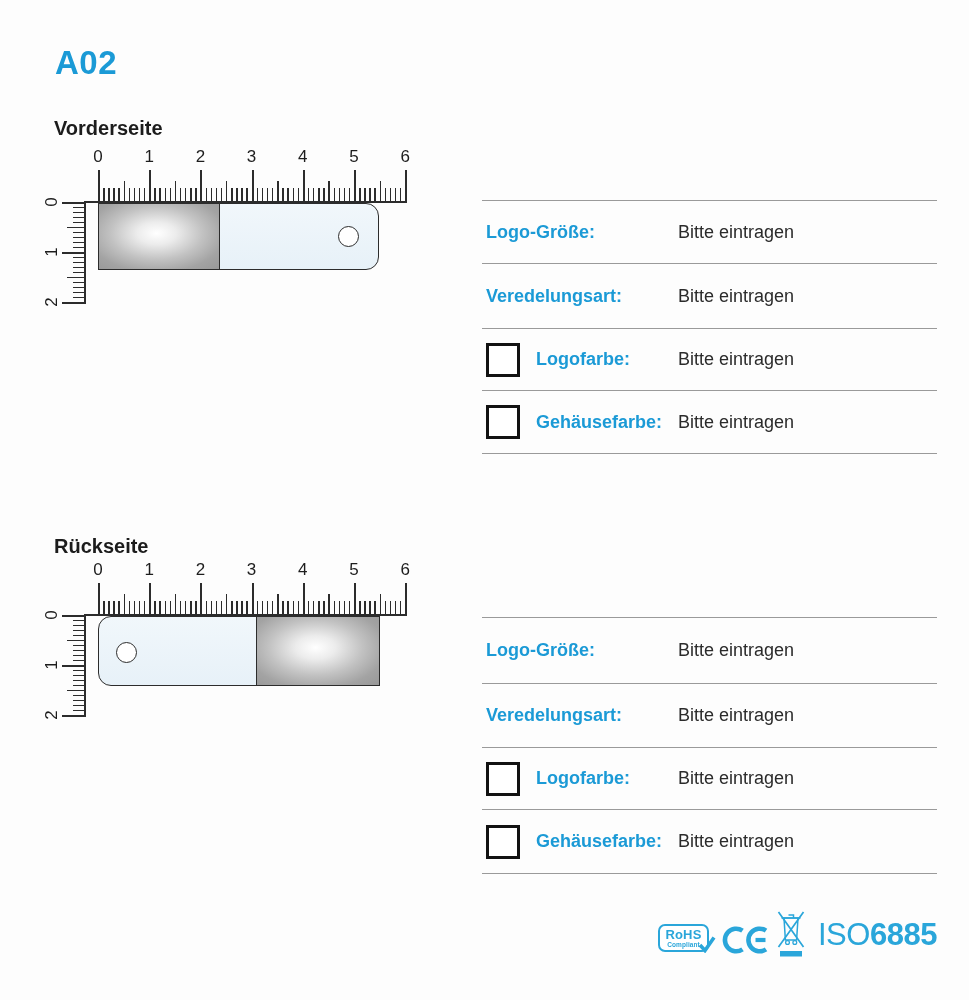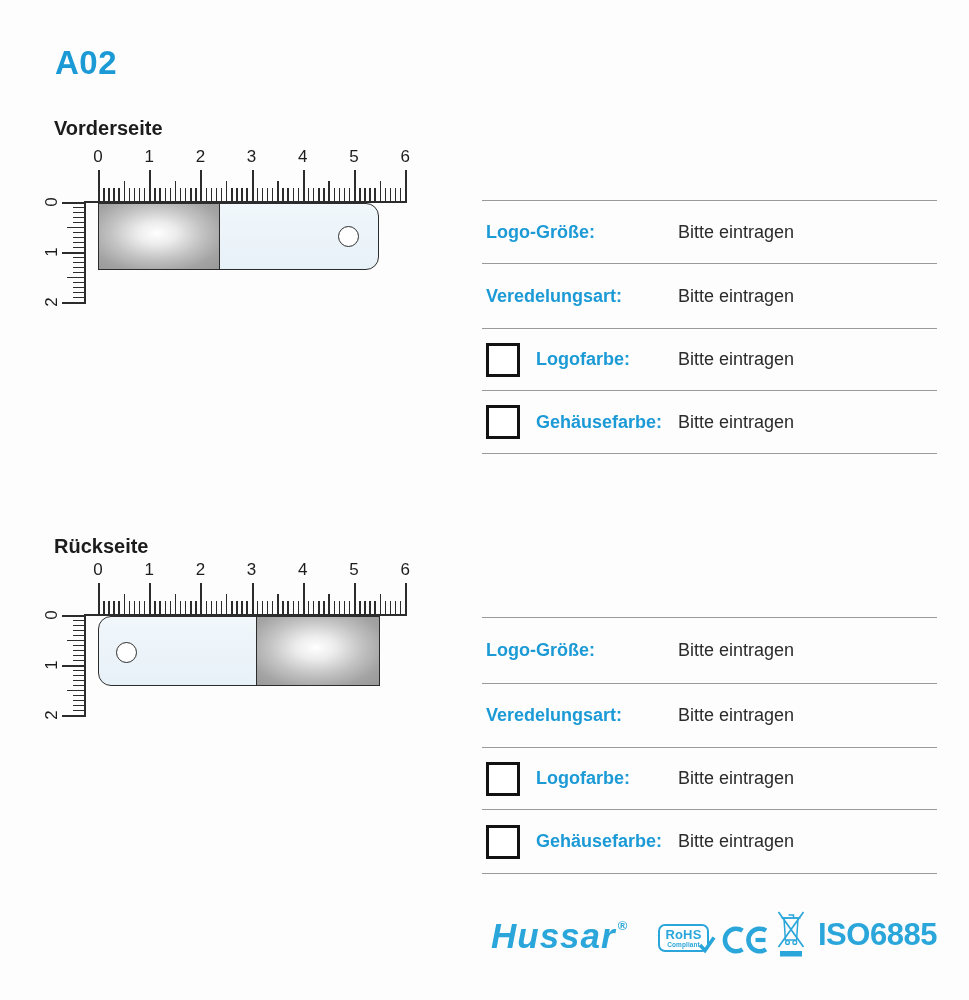--- a/index.html
+++ b/index.html
@@ -59,21 +59,21 @@
     color:var(--footer-blue);letter-spacing:1px;}
   .brand sup{font-size:13px;font-style:normal;vertical-align:18px;margin-left:2px;}
   .rohs{position:absolute;left:658px;top:924px;width:51px;height:28px;border:2px solid var(--footer-blue);
     border-radius:7px;color:var(--footer-blue);text-align:center;background:#fff;}
   .rohs .l1{font-size:13px;font-weight:700;line-height:13px;margin-top:2px;letter-spacing:.2px;}
   .rohs .l2{font-size:6.5px;font-weight:700;line-height:7px;letter-spacing:.1px;}
   .rohs svg{position:absolute;right:-9px;bottom:-3px;}
   .ce{position:absolute;left:722px;top:926px;}
   .weee{position:absolute;left:776px;top:905px;}
   .iso{position:absolute;left:818px;top:917px;color:var(--footer-blue);font-size:31px;letter-spacing:-.5px;}
-  .iso .thin{font-weight:700;}
+  .iso .thin{font-weight:400;}
   .iso .fat{font-weight:800;}
 </style>
 </head>
 <body>
 
 <div class="sheet">
 
   <div class="page-title">A02</div>
 
   <div class="sec-head" style="top:117px;">Vorderseite</div>
@@ -335,21 +335,20 @@
       <span class="flabel">Logofarbe:</span>
       <span class="fvalue">Bitte eintragen</span>
     </div>
     <div class="srow" style="height:64px;">
       <span class="cbox"></span>
       <span class="flabel">Gehäusefarbe:</span>
       <span class="fvalue">Bitte eintragen</span>
     </div>
   </div>
 
-  <div class="brand"><span>Hussar</span><sup>®</sup></div>
 
   <div class="rohs">
     <div class="l1">RoHS</div>
     <div class="l2">Compliant</div>
     <svg width="18" height="17" viewBox="0 0 18 17">
       <polyline points="2,9 7,14.5 16,1.5" fill="none" stroke="#2aa6da" stroke-width="3.6"></polyline>
     </svg>
   </div>
 
   <svg class="ce" width="46" height="28" viewBox="0 0 46 28" aria-label="CE">

